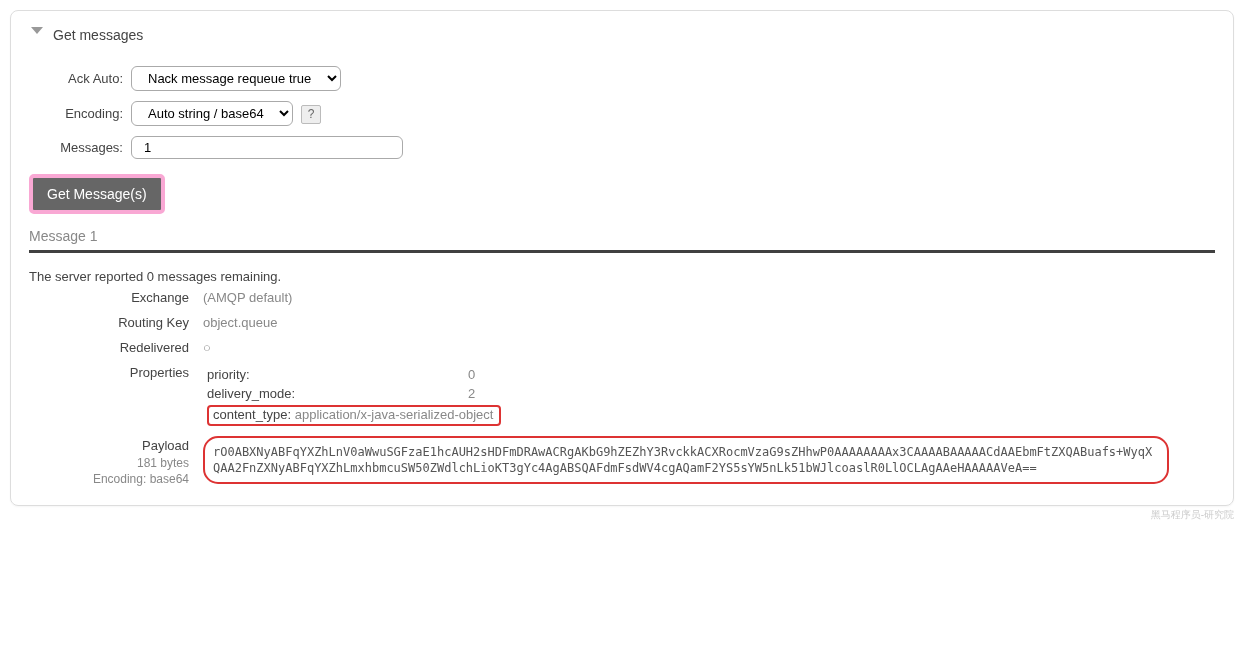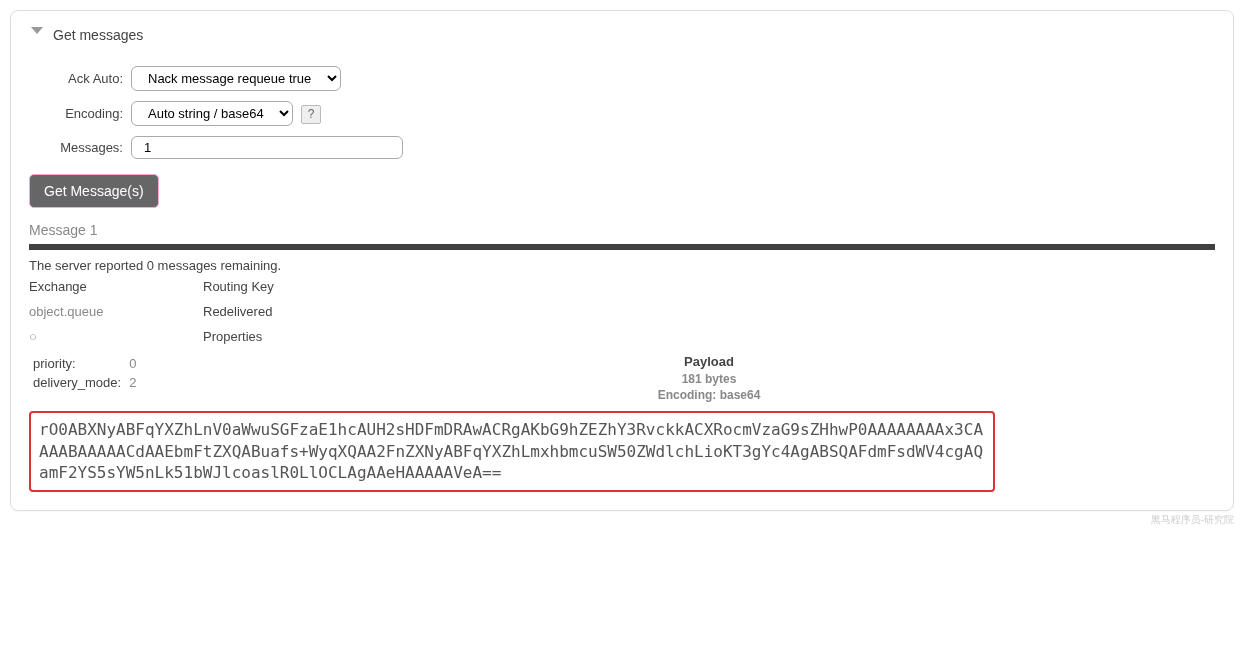--- a/index.html
+++ b/index.html
@@ -65,50 +65,50 @@
   font-size: 13px;
   padding: 3px 12px;
   border: 1px solid #aaa;
   border-radius: 6px;
   background: #fff;
 }
 input[type="text"].msgcount {
   width: 246px;
 }
 .btn {
-  border: 1px solid #f9a8d4;
+  border: 4px solid #f9a8d4;
   background: #666;
   color: #fff;
   padding: 8px 14px;
   border-radius: 5px;
   font-size: 14px;
   cursor: pointer;
   margin-top: 10px;
 }
 .subhdr {
   color: #888;
-  border-bottom: 6px solid #404040;
-  margin: 14px 0 8px 0;
+  border-bottom: 3px solid #404040;
+  margin: 14px 0 16px 0;
   padding-bottom: 6px;
   font-size: 14px;
 }
 .remaining {
   color: #444;
   margin-bottom: 3px;
 }
 .details {
   display: grid;
   grid-template-columns: 160px 1fr;
   row-gap: 8px;
   column-gap: 14px;
   align-items: start;
   margin-top: 4px;
 }
 .details .dl {
-  text-align: left;
+  text-align: right;
   color: #444;
   padding-top: 2px;
 }
 .details .dv {
   color: #888;
   padding-top: 2px;
 }
 .props-table {
   border-collapse: collapse;
 }
@@ -122,37 +122,36 @@
 .props-table td.pv {
   color: #888;
 }
 .highlight {
   border: 2px solid #d33;
   border-radius: 4px;
   display: inline-block;
   padding: 0 6px 2px 4px;
 }
 .payload-meta {
-  text-align: center;
+  text-align: right;
   color: #888;
   line-height: 1.35;
   font-size: 12px;
   padding-top: 1px;
-  font-weight: bold;
 }
 .payload-meta .pm-title {
   color: #444;
   font-size: 13px;
 }
 .payload-box {
   border: 2px solid #d33;
-  border-radius: 4px;
+  border-radius: 15px;
   padding: 6px 8px;
   font-family: monospace;
-  font-size: 16px;
+  font-size: 12px;
   color: #555;
   word-break: break-all;
   line-height: 1.35;
   width: 966px;
   box-sizing: border-box;
 }
 .watermark {
   color: #ccc;
   font-size: 10px;
   text-align: right;
@@ -199,39 +198,48 @@
     </table>
 
   <button class="btn">Get Message(s)</button>
 
   <div class="subhdr">Message 1</div>
 
   <div class="remaining">The server reported 0 messages remaining.</div>
 
   <div class="details">
     <div class="dl">Exchange</div>
+    <div class="dv">(AMQP default)</div>
 
     <div class="dl">Routing Key</div>
     <div class="dv">object.queue</div>
 
     <div class="dl">Redelivered</div>
     <div class="dv">○</div>
 
     <div class="dl">Properties</div>
     <div class="dv">
       <table class="props-table">
         <tbody>
             <tr>
           <td class="pk">priority:</td>
           <td class="pv">0</td>
         </tr>
         <tr>
           <td class="pk">delivery_mode:</td>
           <td class="pv">2</td>
         </tr>
+        <tr>
+          <td colspan="2">
+            <span class="highlight">
+              <span style="color:#444">content_type:</span>
+              <span style="color:#888">application/x-java-serialized-object</span>
+            </span>
+          </td>
+        </tr>
       </tbody>
         </table>
     </div>
 
     <div class="payload-meta">
       <div class="pm-title">Payload</div>
       <div>181 bytes</div>
       <div>Encoding: base64</div>
     </div>
     <div>

